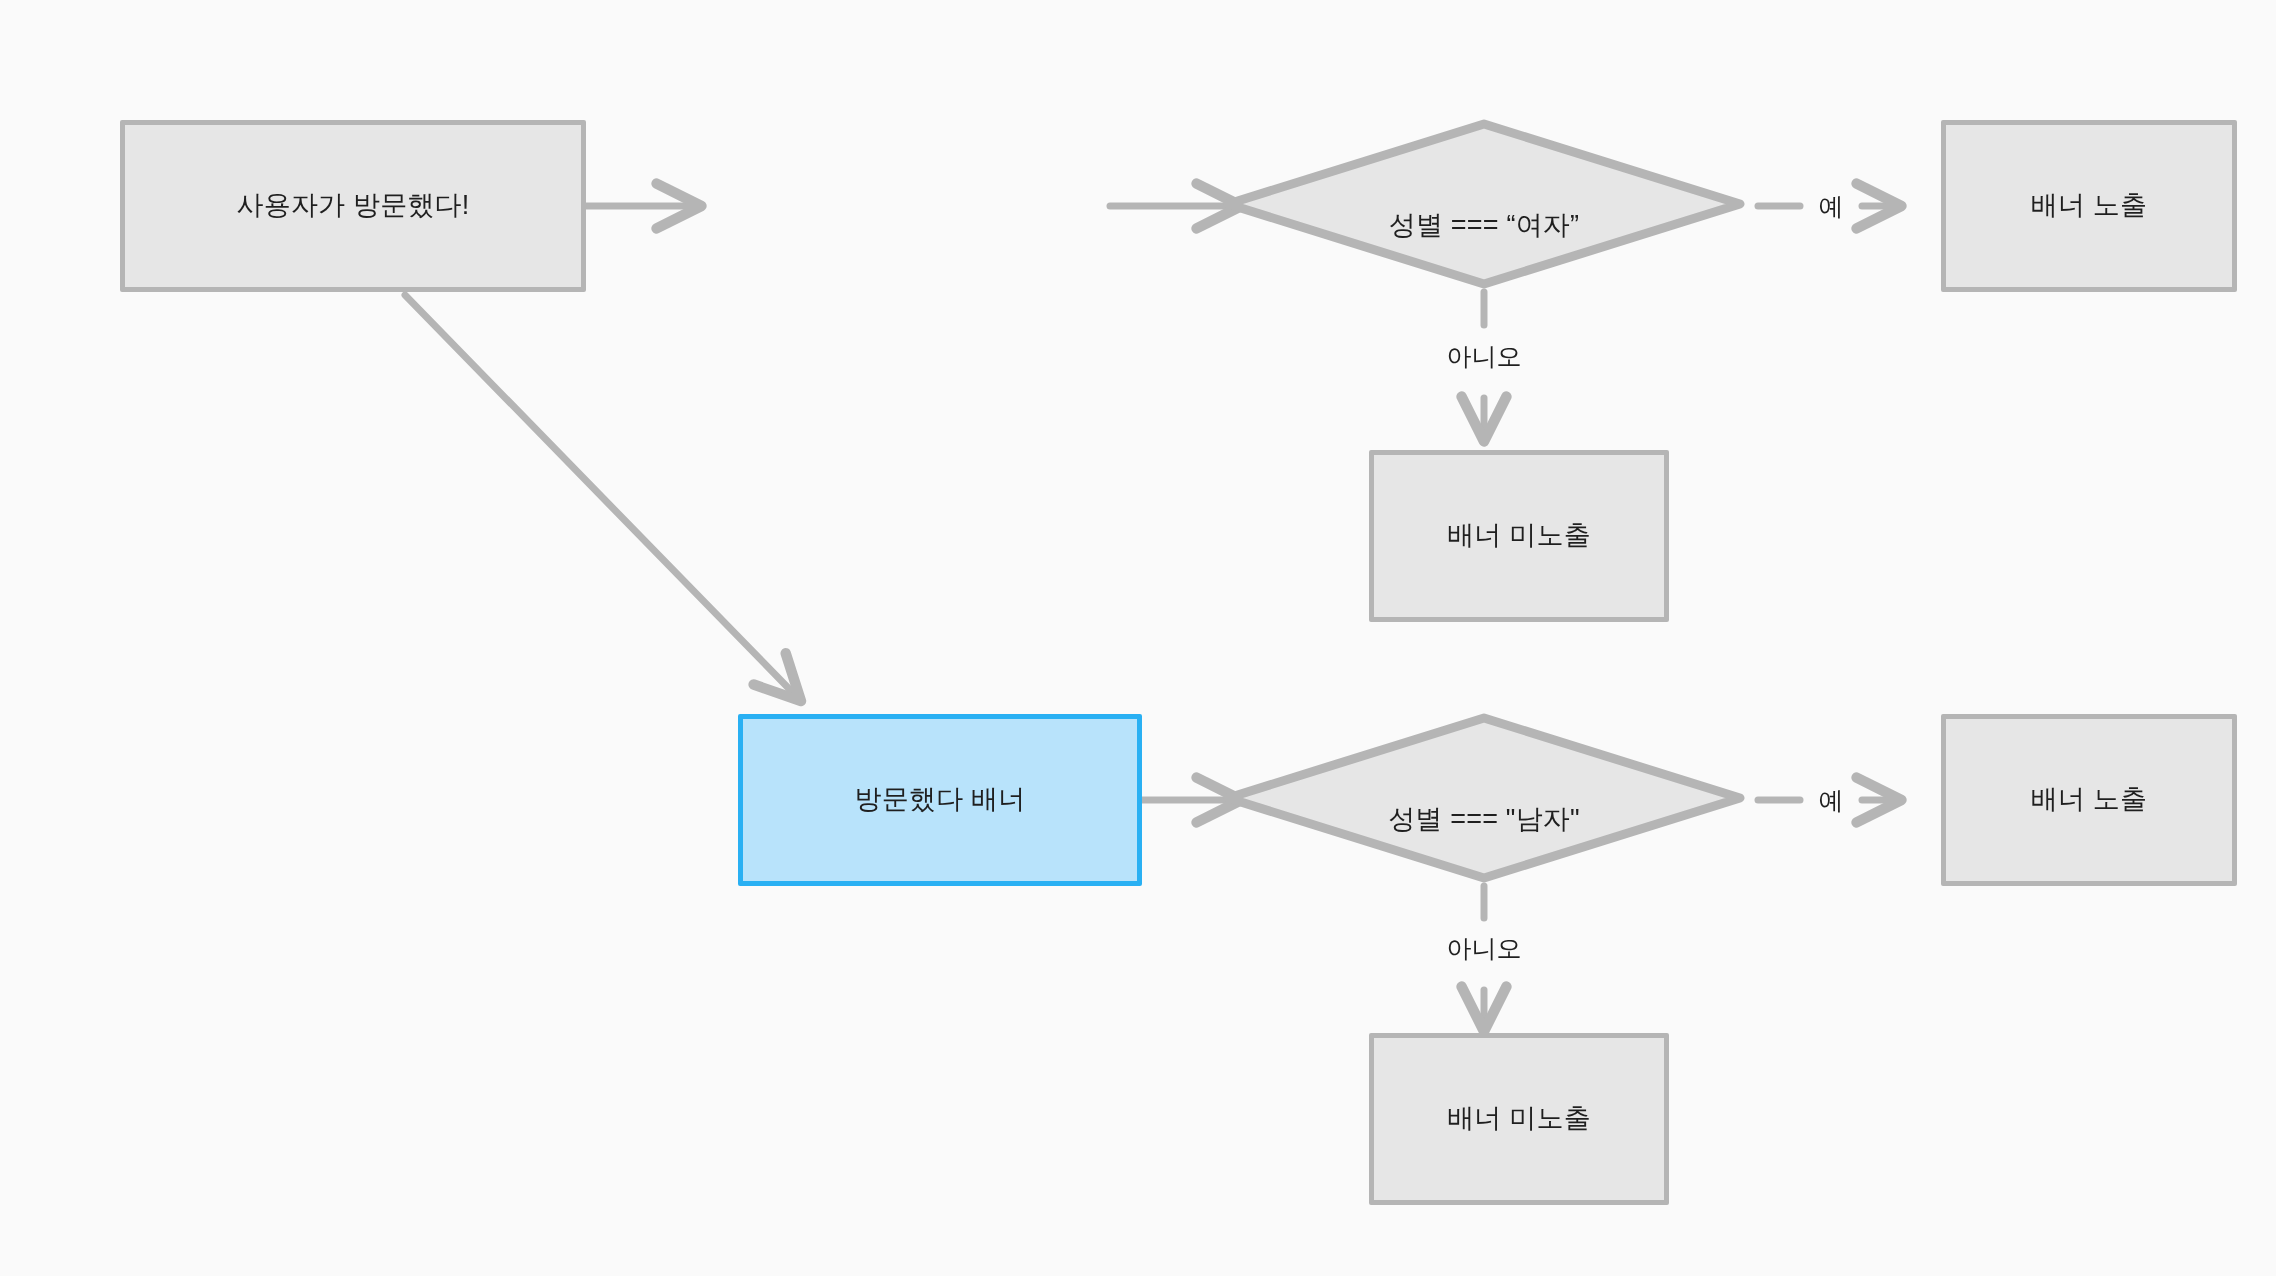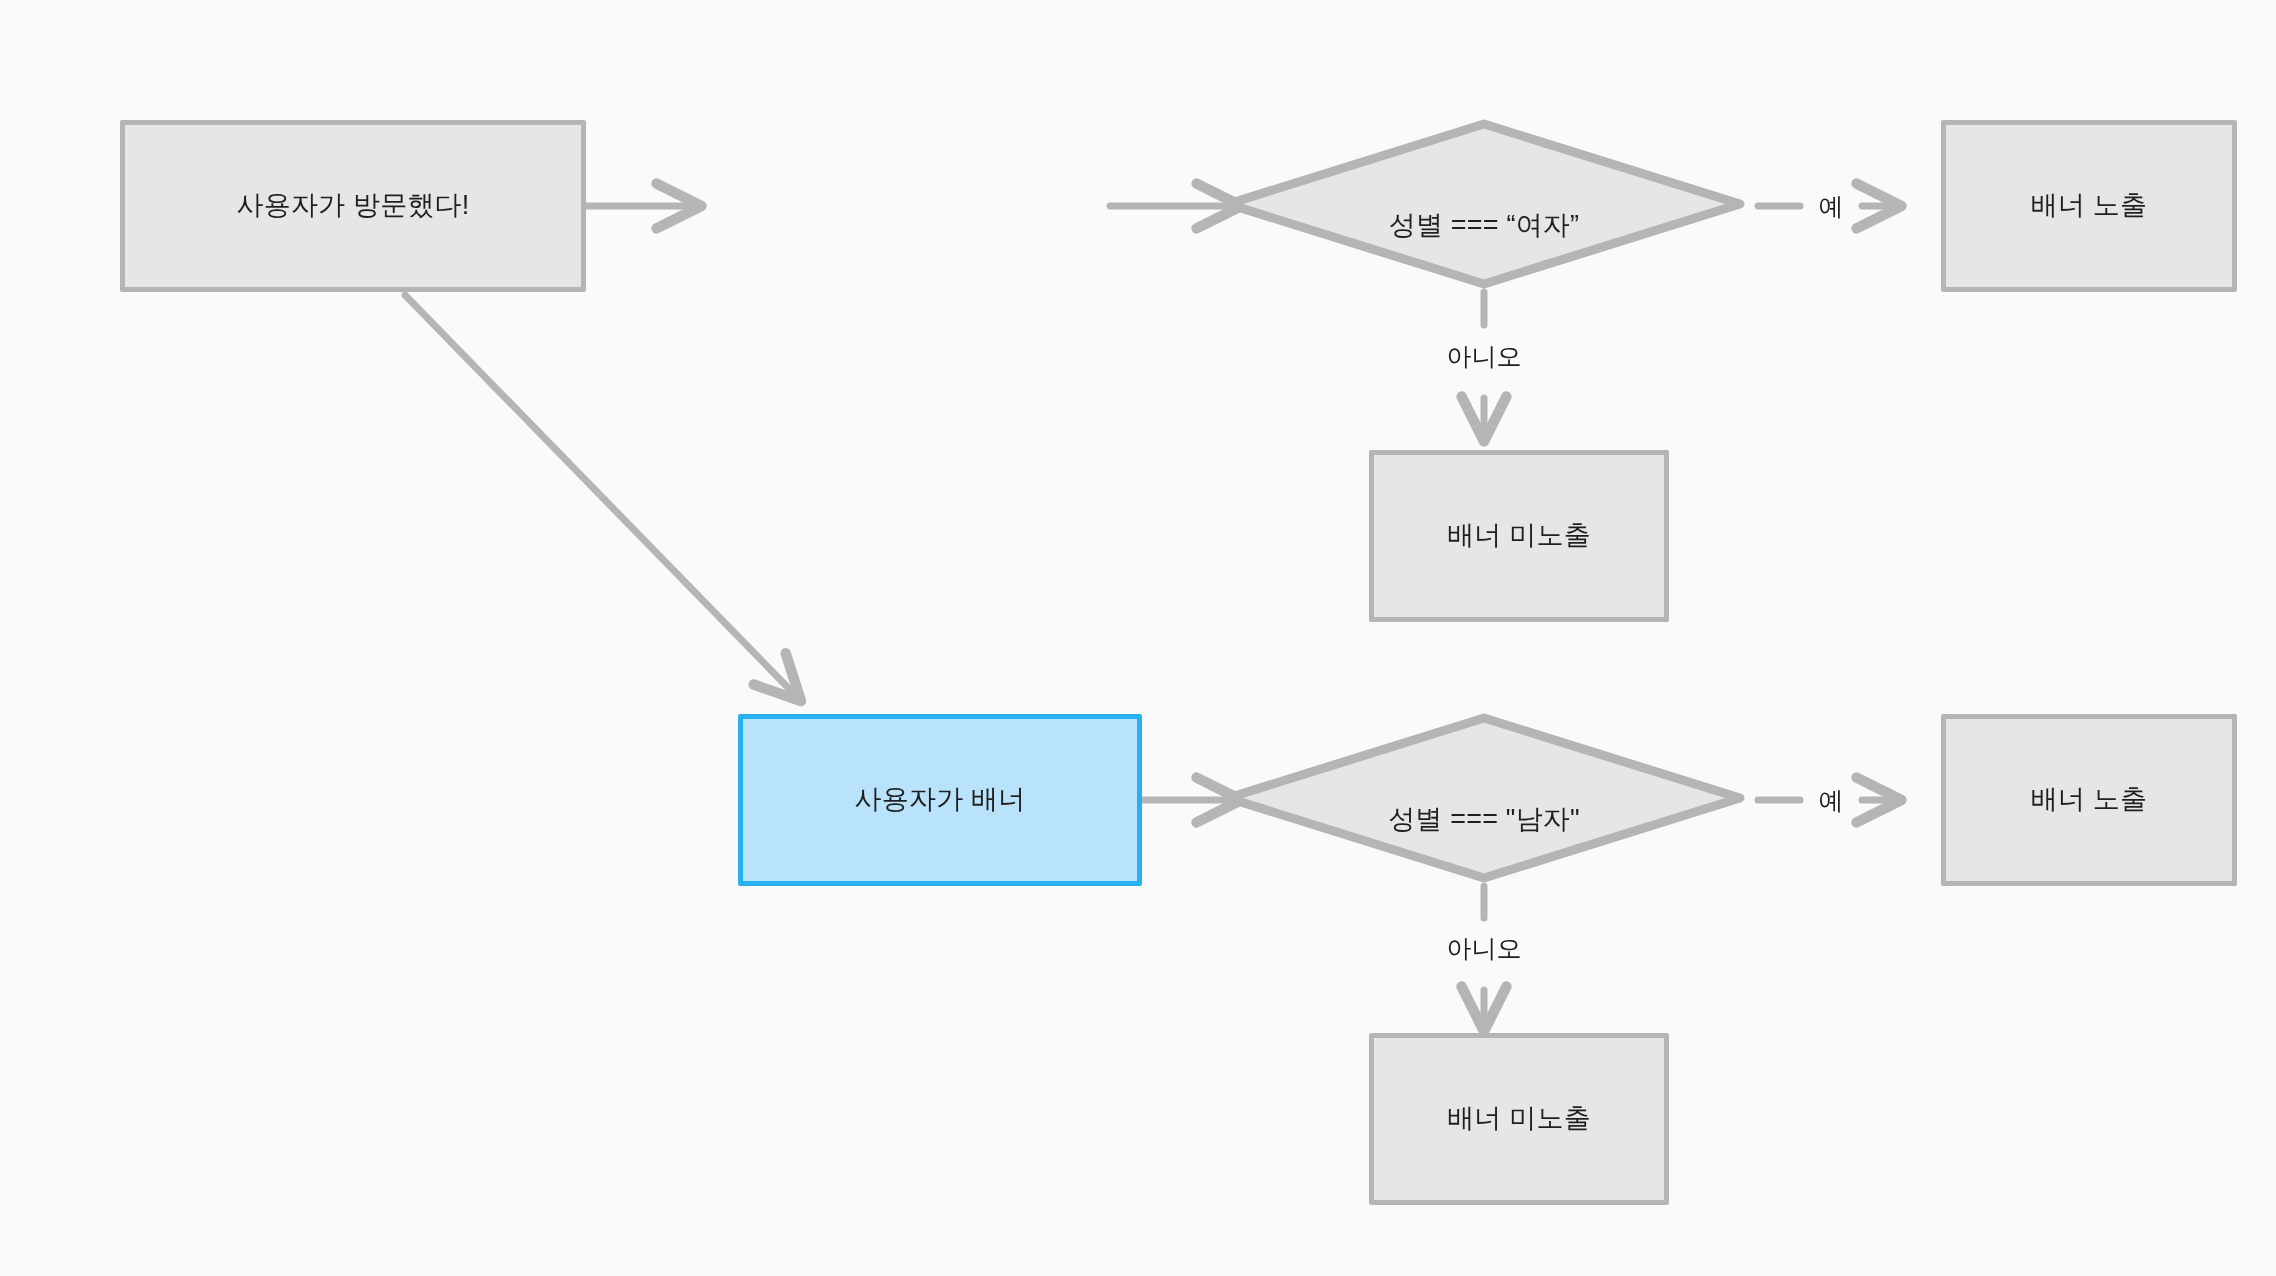--- a/index.html
+++ b/index.html
@@ -141,21 +141,21 @@
 
   <div class="node" style="left:1906px; top:120px; width:296px; height:172px;">
     <span>배너 노출</span>
   </div>
 
   <div class="node" style="left:1334px; top:450px; width:300px; height:172px;">
     <span>배너 미노출</span>
   </div>
 
   <div class="node accent-blue" style="left:703px; top:714px; width:404px; height:172px;">
-    <span>사용자가 배너</span>
+    <span>방문했다 배너</span>
   </div>
 
   <div class="decision" style="left:1222px; top:712px; width:524px; height:172px;">
     <svg class="dia-svg" viewBox="0 0 524 172" preserveAspectRatio="none" xmlns="http://www.w3.org/2000/svg">
       <polygon points="262,6 518,86 262,166 6,86" fill="#e6e6e6" stroke="#b5b5b5" stroke-width="9" stroke-linejoin="round"></polygon>
     </svg>
     <span class="dia-label">성별 === "남자"</span>
   </div>
 
   <div class="node" style="left:1906px; top:714px; width:296px; height:172px;">

